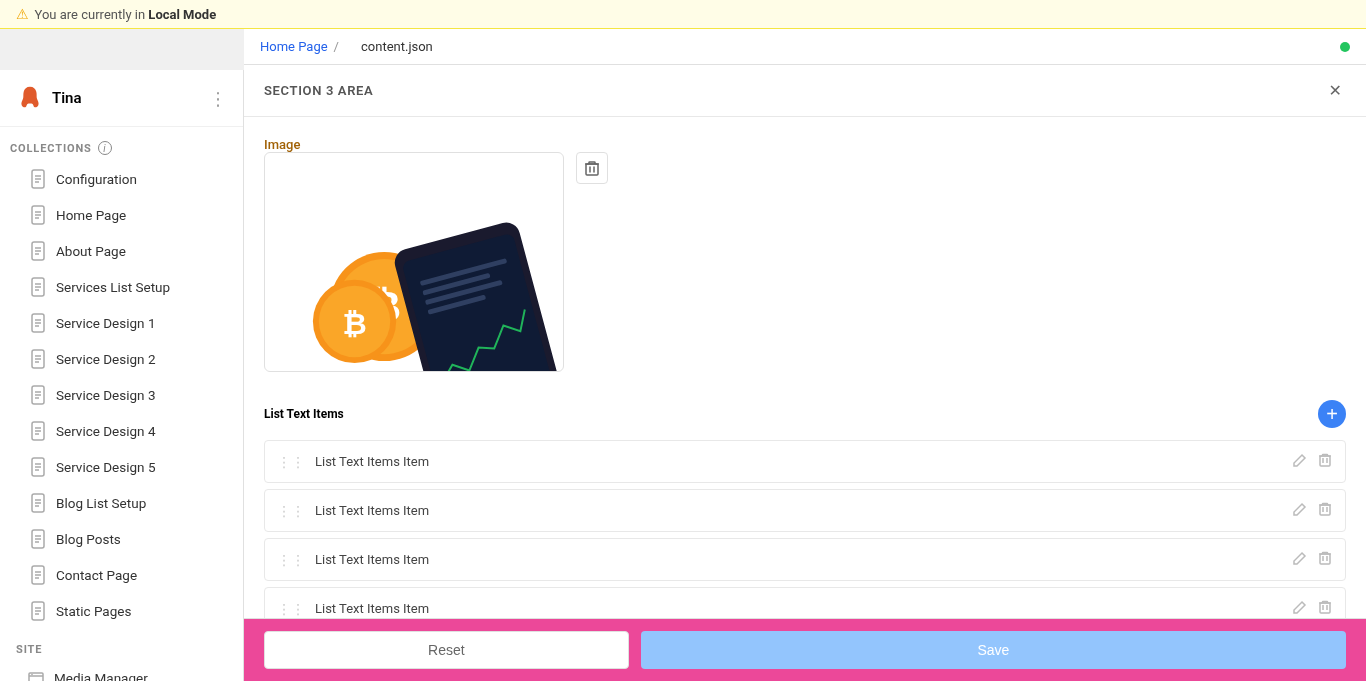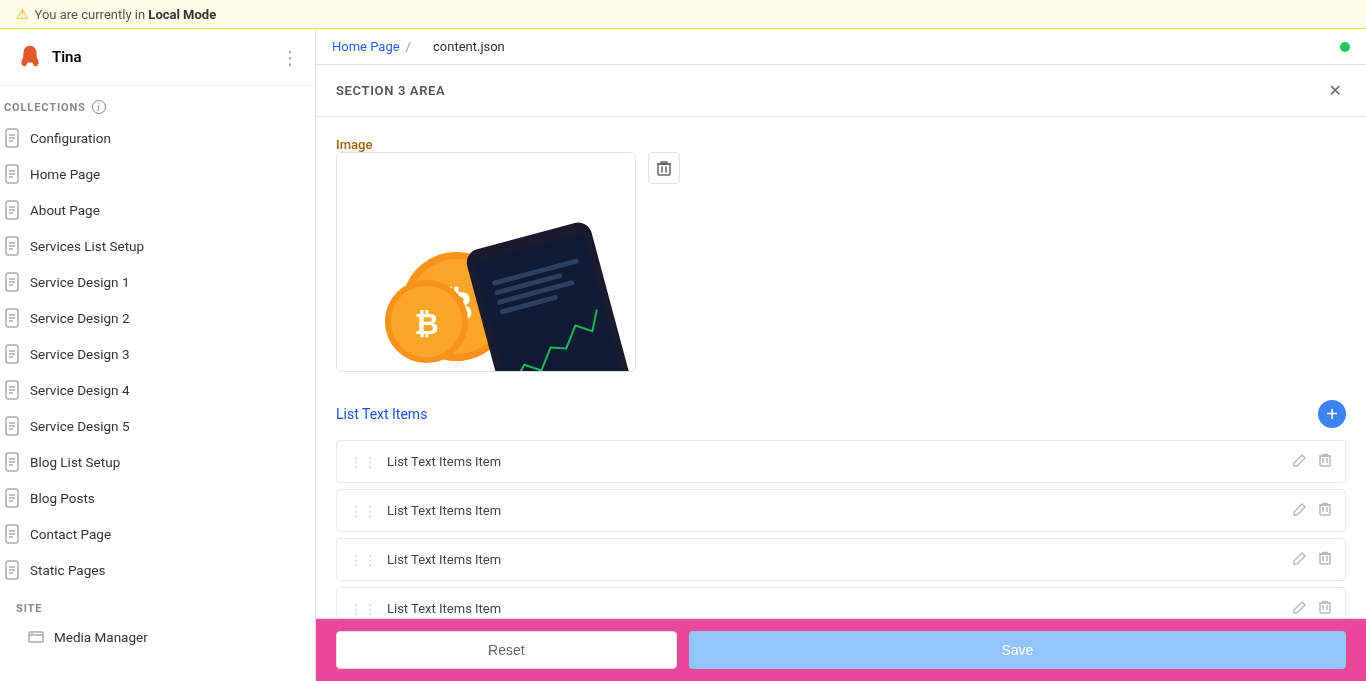--- a/index.html
+++ b/index.html
@@ -22,27 +22,28 @@
 
     
     .app-layout {
       display: flex;
       flex: 1;
       overflow: hidden;
     }
 
     
     .sidebar {
-      width: 316px;
+      width: 244px;
       background: #fff;
       border-right: 1px solid #e0e0e0;
       display: flex;
       flex-direction: column;
       overflow-y: auto;
       flex-shrink: 0;
+      margin-top: 41px;
     }
     .sidebar-header {
       display: flex;
       align-items: center;
       justify-content: space-between;
       padding: 14px 16px;
       border-bottom: 1px solid #f0f0f0;
     }
     .sidebar-logo {
       display: flex;
@@ -59,21 +60,21 @@
       color: #999;
       font-size: 18px;
       cursor: pointer;
     }
 
     .sidebar-section-label {
       font-size: 11px;
       font-weight: 700;
       color: #888;
       letter-spacing: 0.08em;
-      padding: 14px 4px 6px;
+      padding: 14px 10px 6px;
       display: flex;
       align-items: center;
       gap: 6px;
     }
     .sidebar-section-label .info-icon {
       width: 14px;
       height: 14px;
       border-radius: 50%;
       border: 1.5px solid #888;
       display: inline-flex;
@@ -82,21 +83,21 @@
       font-size: 10px;
       color: #888;
       font-style: italic;
       font-weight: 400;
     }
 
     .sidebar-nav-item {
       display: flex;
       align-items: center;
       gap: 10px;
-      padding: 8px 4px;
+      padding: 8px 30px;
       cursor: pointer;
       color: #333;
       font-size: 13.5px;
     }
     .sidebar-nav-item .doc-icon {
       width: 16px;
       height: 20px;
       flex-shrink: 0;
       color: #aaa;
     }
@@ -241,23 +242,23 @@
     }
 
     
     .list-items-header {
       display: flex;
       align-items: center;
       justify-content: space-between;
       margin-bottom: 12px;
     }
     .list-items-label {
-      font-size: 14px;
-      font-weight: 400;
-      color: #1d4ed8;
+      font-size: 12px;
+      font-weight: 700;
+      color: #000000;
     }
     .add-btn {
       width: 28px;
       height: 28px;
       border-radius: 50%;
       background: #3b82f6;
       color: #fff;
       border: none;
       font-size: 20px;
       cursor: pointer;

